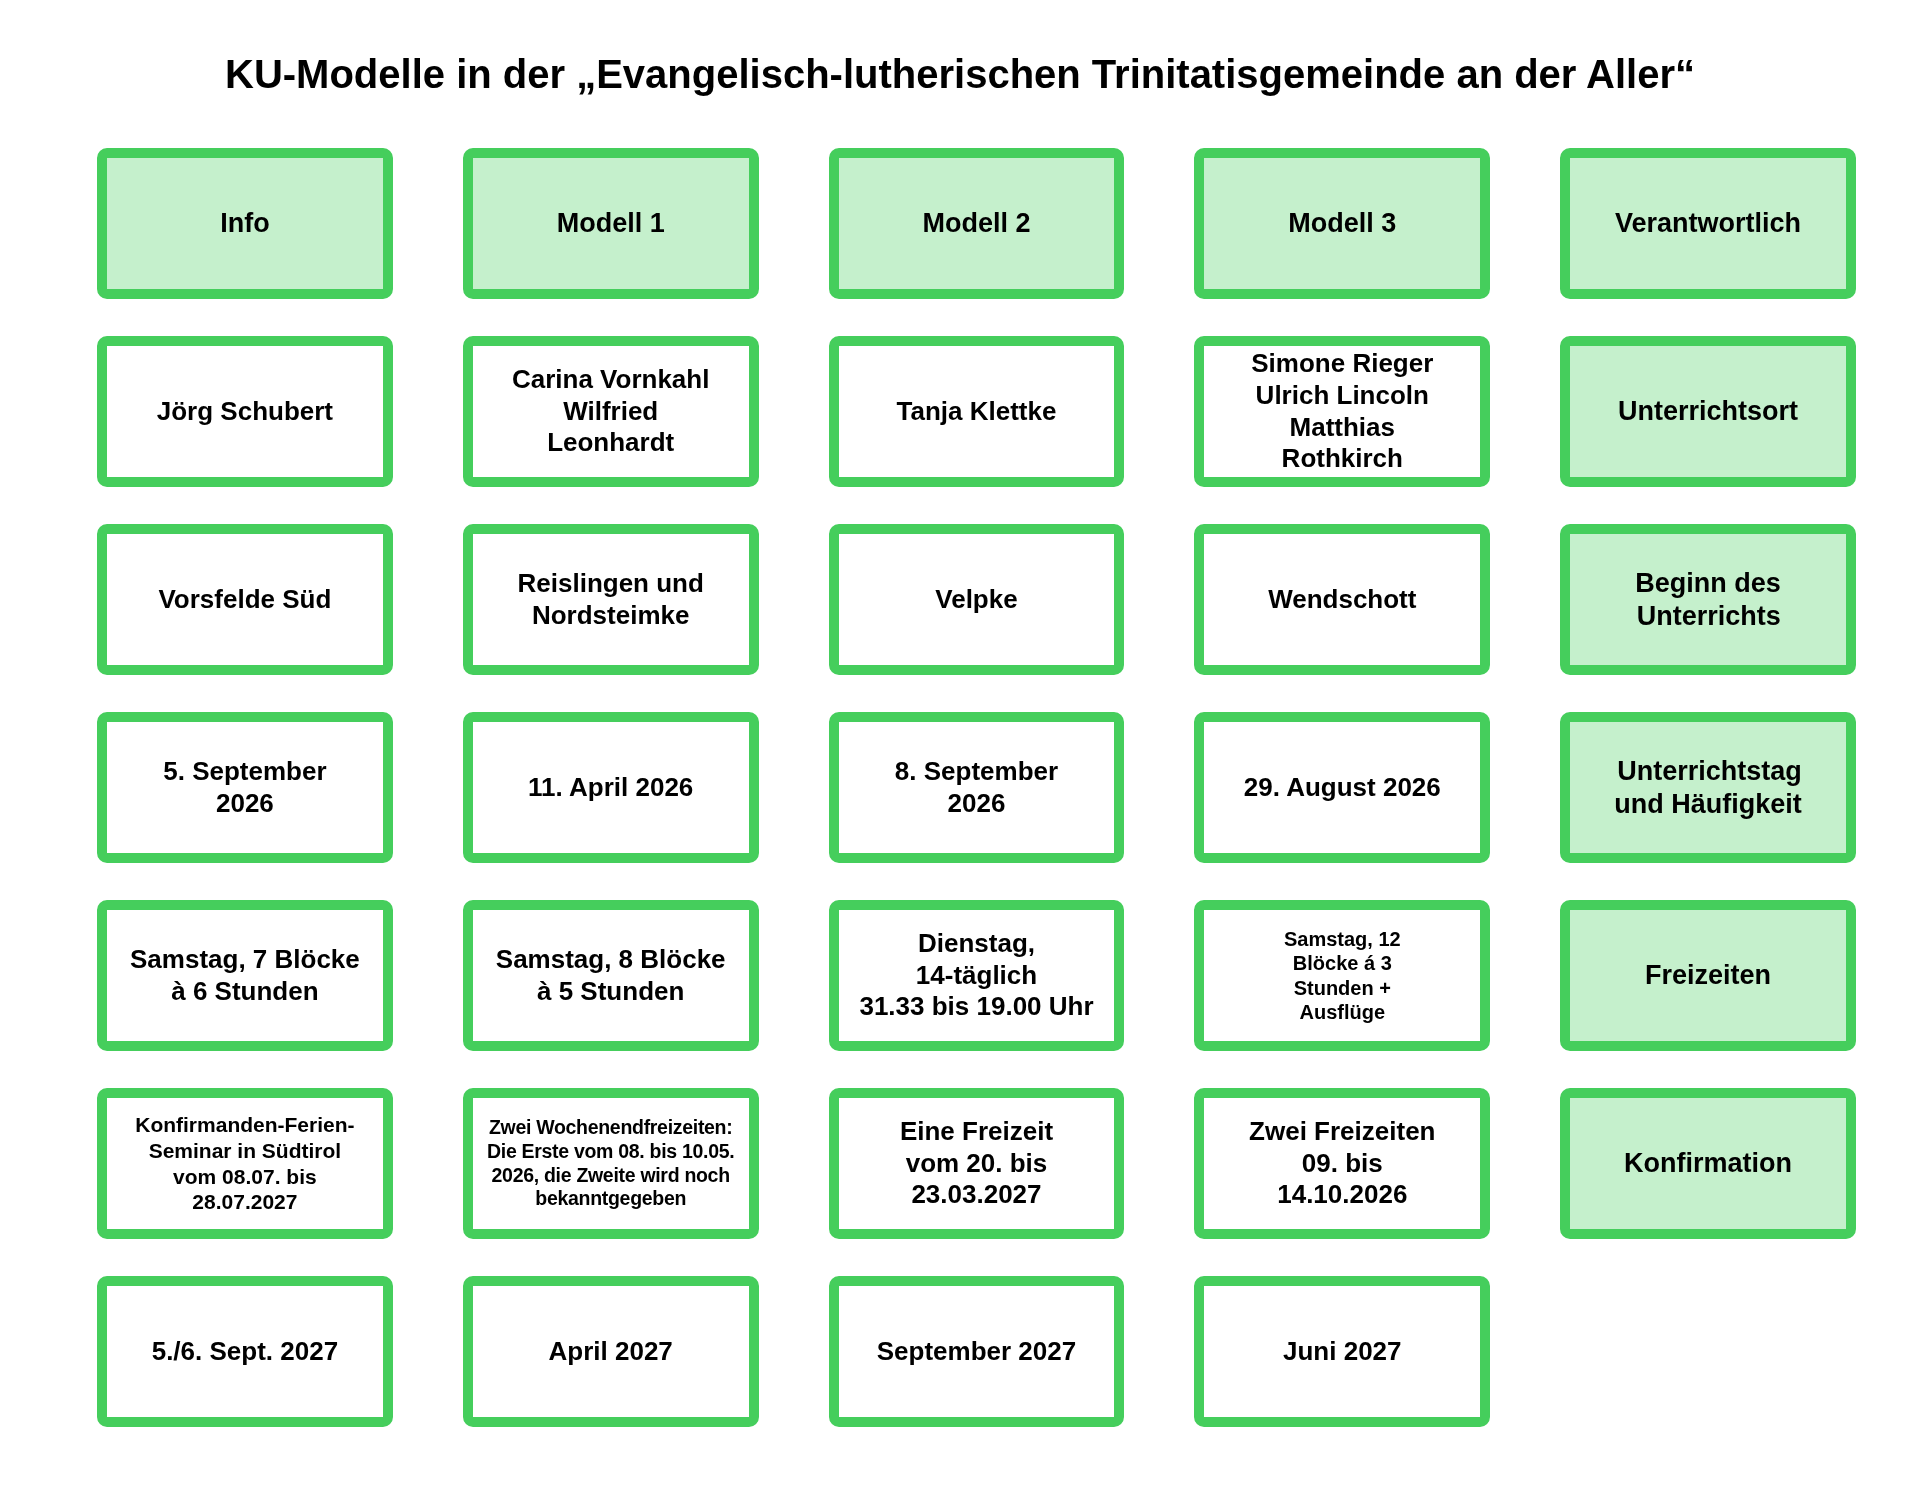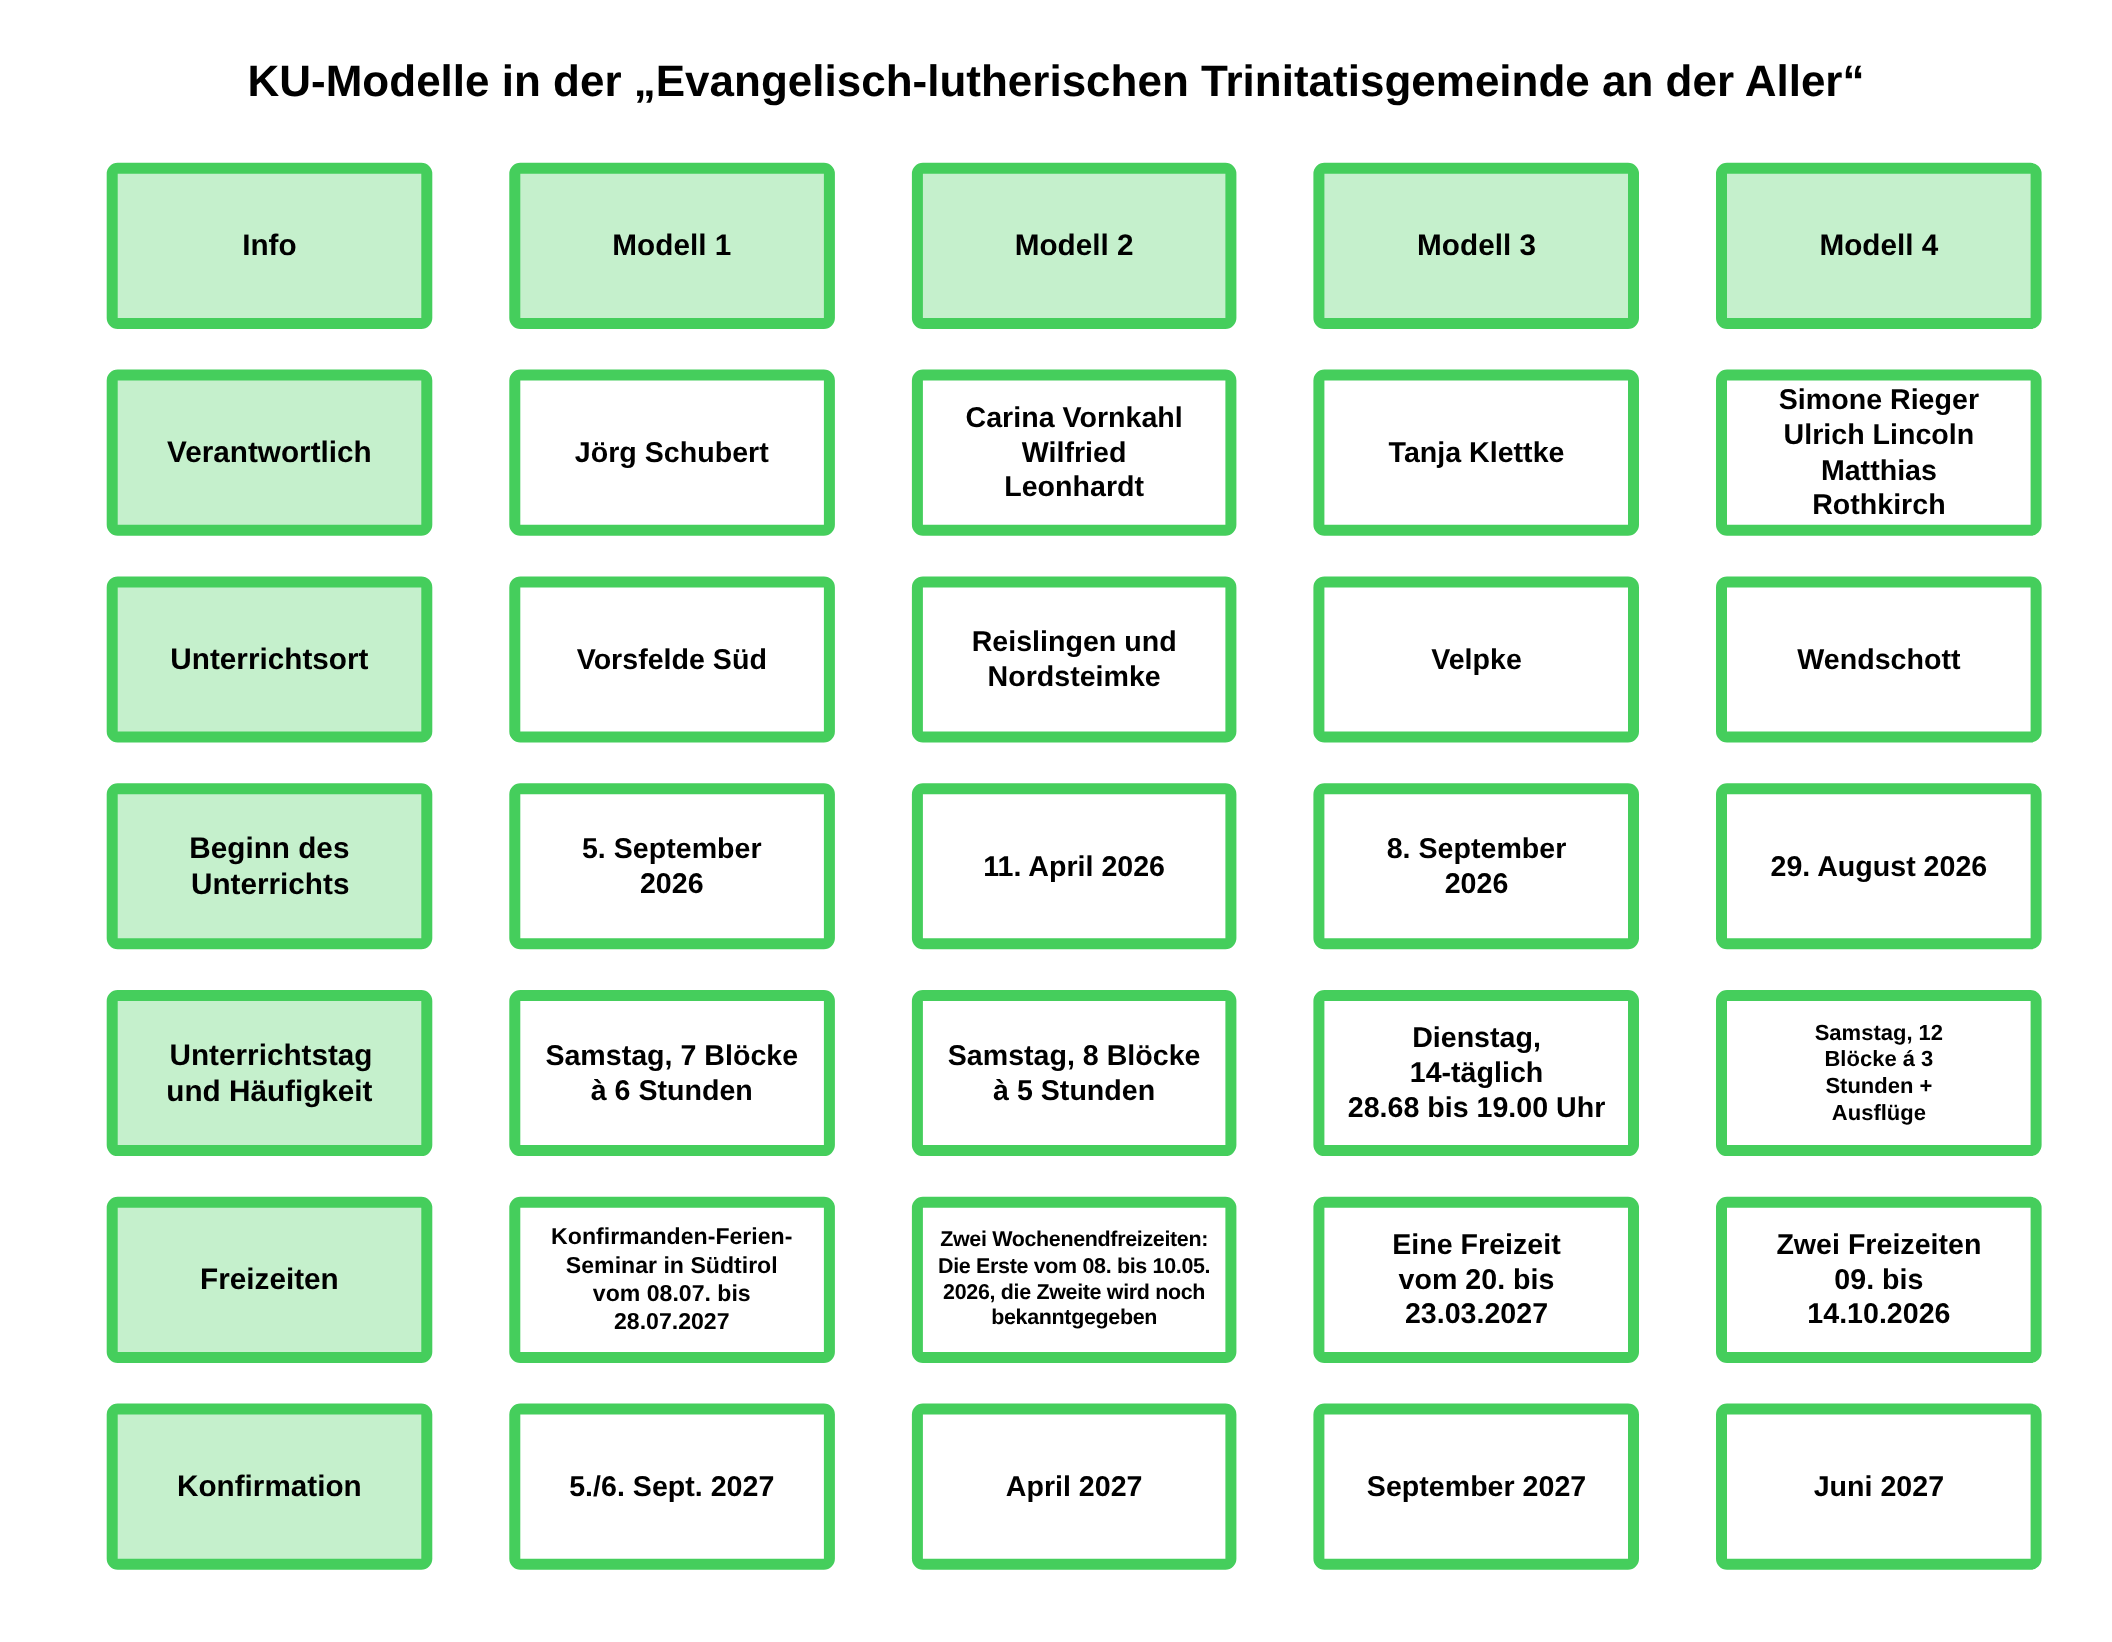--- a/index.html
+++ b/index.html
@@ -66,21 +66,20 @@
 <header class="title-bar">
   <h1>KU-Modelle in der „Evangelisch-lutherischen Trinitatisgemeinde an der Aller“</h1>
 </header>
 
 <main class="grid">
 
   <div class="box label hdr">Info</div>
   <div class="box label hdr">Modell 1</div>
   <div class="box label hdr">Modell 2</div>
   <div class="box label hdr">Modell 3</div>
-  <div class="box label hdr">Modell 4</div>
 
   <div class="box label">Verantwortlich</div>
   <div class="box">Jörg Schubert</div>
   <div class="box">Carina Vornkahl
 Wilfried
 Leonhardt</div>
   <div class="box">Tanja Klettke</div>
   <div class="box">Simone Rieger
 Ulrich Lincoln
 Matthias
@@ -103,21 +102,21 @@
   <div class="box">29. August 2026</div>
 
   <div class="box label">Unterrichtstag
 und Häufigkeit</div>
   <div class="box">Samstag, 7 Blöcke
 à 6 Stunden</div>
   <div class="box">Samstag, 8 Blöcke
 à 5 Stunden</div>
   <div class="box">Dienstag,
 14-täglich
-28.68 bis 19.00 Uhr</div>
+31.33 bis 19.00 Uhr</div>
   <div class="box fs-m">Samstag, 12
 Blöcke á 3
 Stunden +
 Ausflüge</div>
 
   <div class="box label">Freizeiten</div>
   <div class="box fs-s">Konfirmanden-Ferien-
 Seminar in Südtirol
 vom 08.07. bis
 28.07.2027</div>

